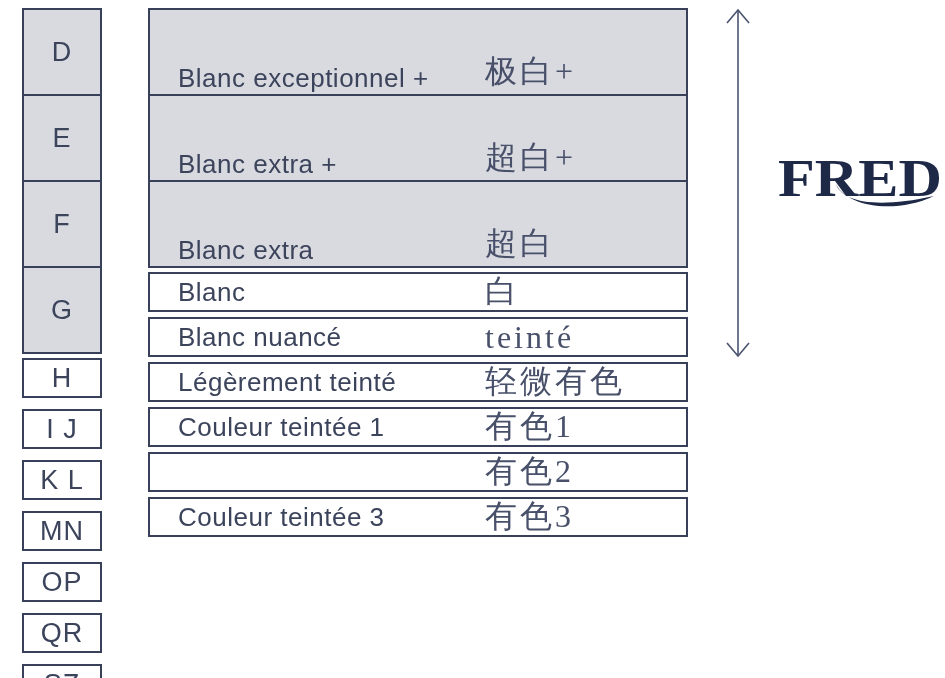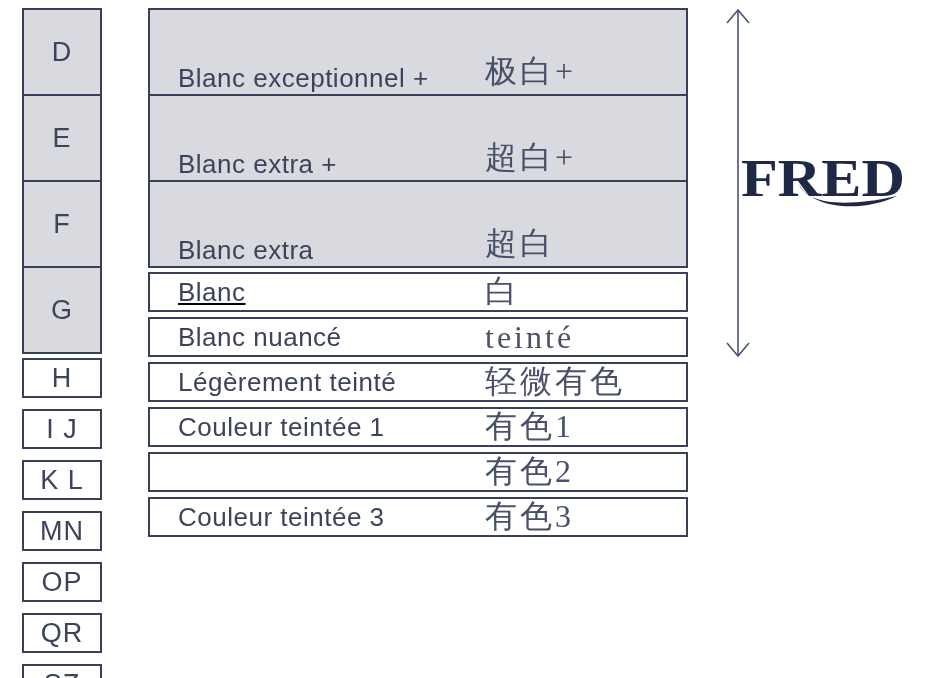--- a/index.html
+++ b/index.html
@@ -35,21 +35,21 @@
   .drow {
     box-sizing:border-box;
     border:2px solid #39415a;
     position:relative;
     display:flex; align-items:center;
     padding-left:28px;
   }
   .drow.tall { height:88px; background:#d8dae0; margin-top:-2px;align-items:flex-end; }
   .drow.tall.first { margin-top:0; }
   .drow.short { height:40px; background:#ffffff; margin-top:5px; }
-  .drow.short.first-short { margin-top:4px;text-decoration:underline; }
+  .drow.short.first-short { margin-top:4px; }
   .fr-label {
     font-size:26px;
     color:#3c445c;
     letter-spacing:0.5px;
     white-space:nowrap;
   }
   .zh-label {
     position:absolute; left:315px;
     font-size:32px;
     color:#48506a;
@@ -59,21 +59,21 @@
     margin-left:20px;
   }
 
   
   .range-arrow {
     position:absolute; left:722px; top:6px;
   }
 
   
   .logo {
-    position:absolute; left:739px; top:148px;
+    position:absolute; left:776px; top:148px;
   }
 </style>
 </head>
 <body>
 
 <div class="canvas">
 
   <div class="grade-col">
     <div class="gcell tall first">
         <span>D</span>

